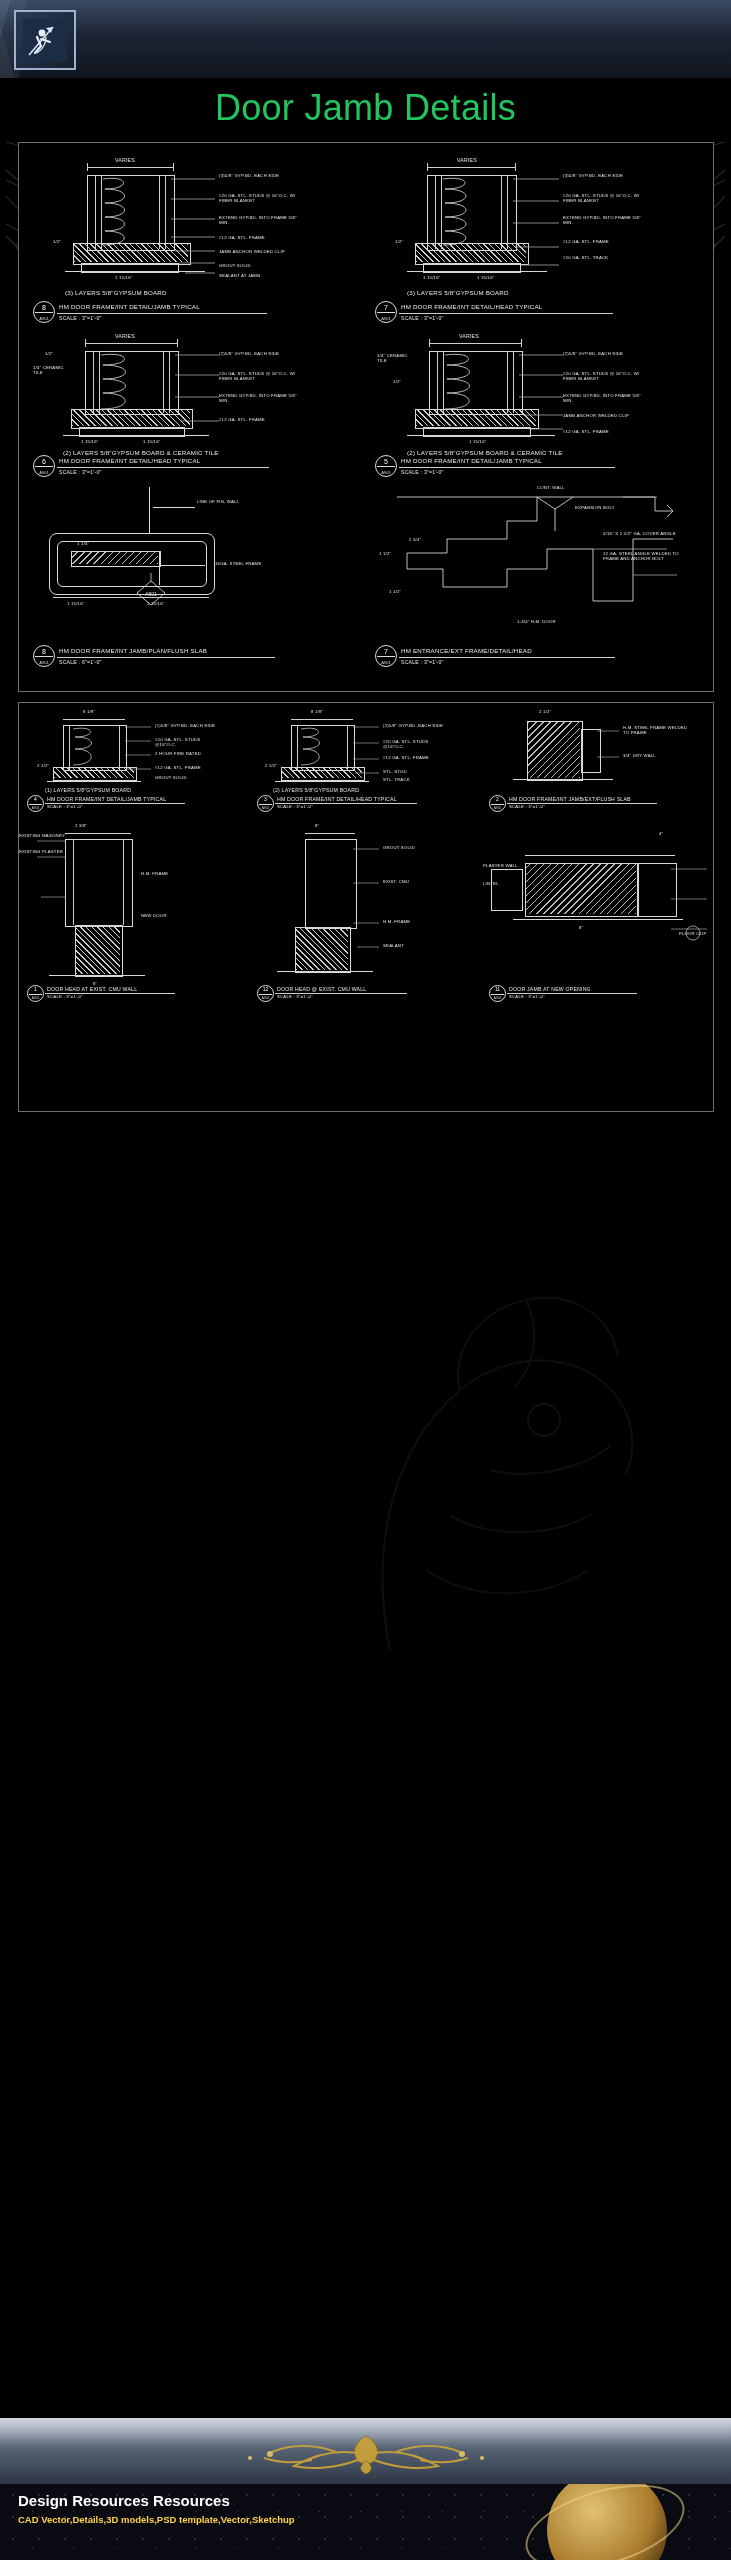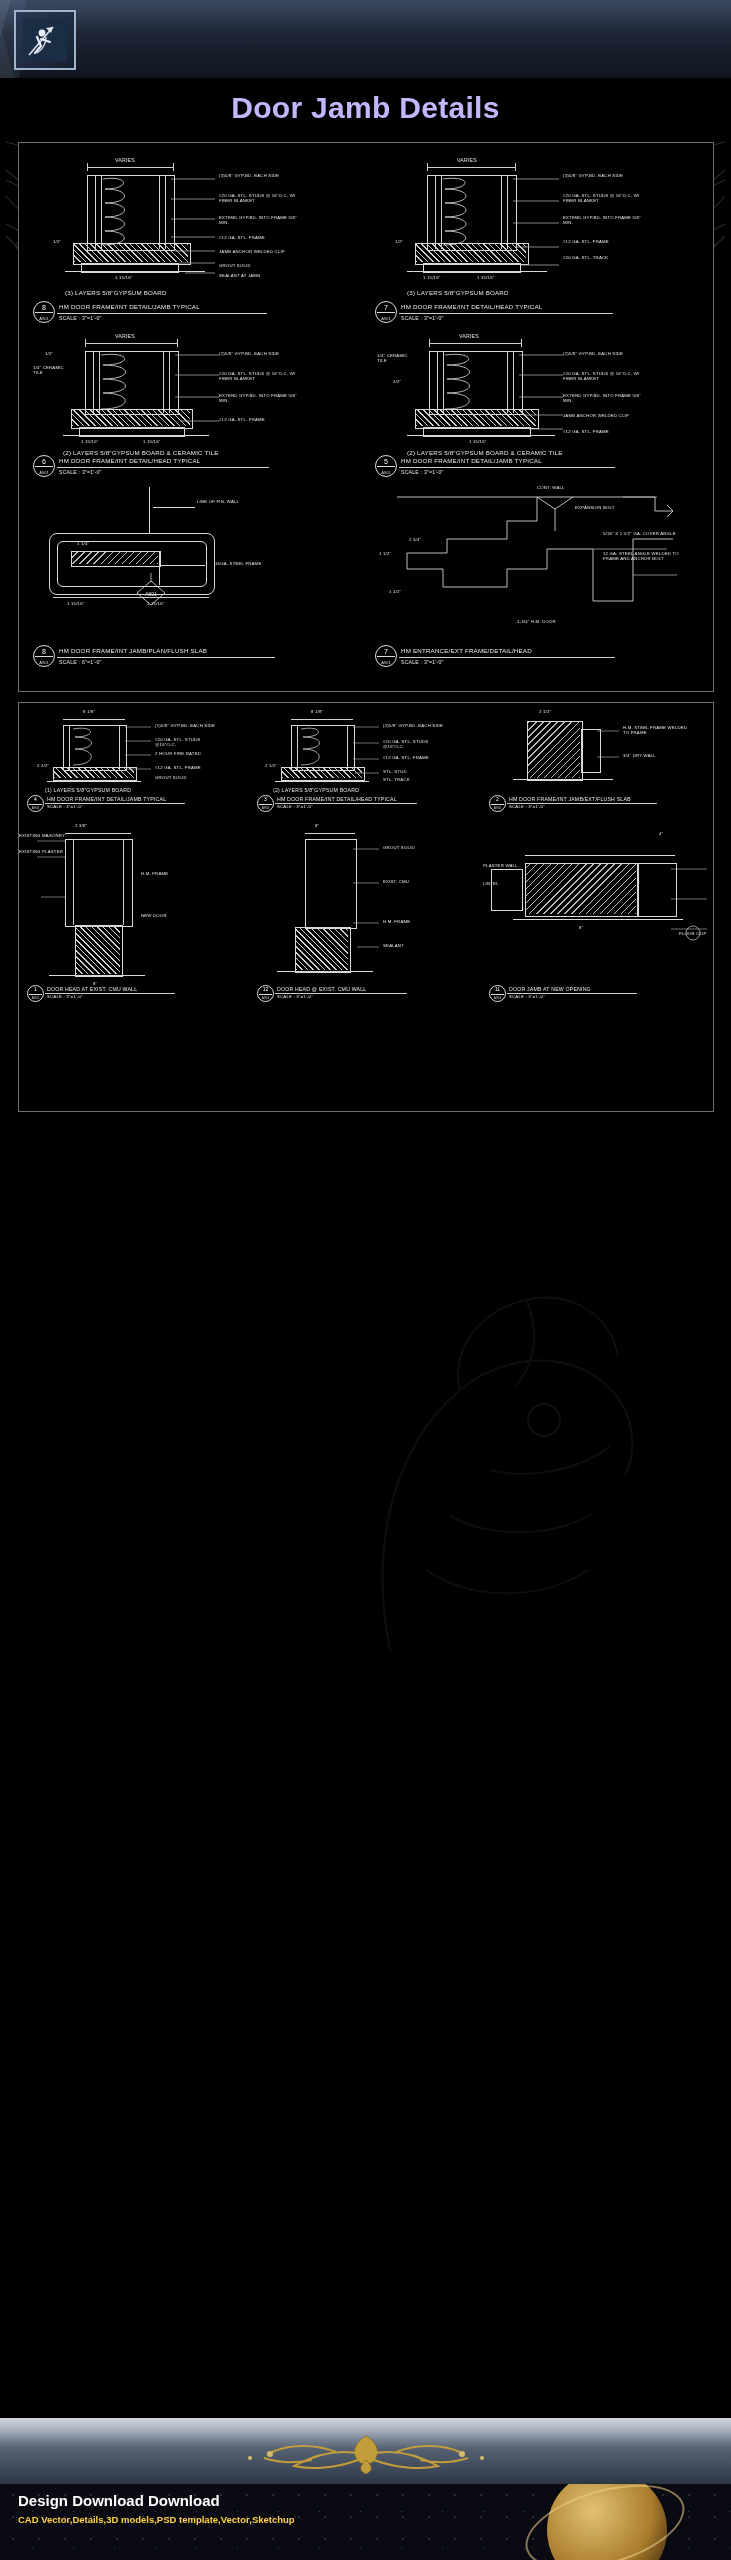--- a/index.html
+++ b/index.html
@@ -16,21 +16,21 @@
         linear-gradient(75deg,rgba(255,255,255,0.05) 0 14px,transparent 14px 52px),
         linear-gradient(95deg,rgba(140,170,210,0.10) 0 26px,transparent 26px 70px);}
   .logo{position:absolute;left:14px;top:10px;width:58px;height:56px;
         border:2px solid #9fb3cc;background:linear-gradient(135deg,#2a3a55,#16202f);
         display:flex;align-items:center;justify-content:center;}
   .logo svg{display:block;}
 
   
   .title-wrap{position:absolute;left:0;top:78px;width:731px;height:60px;
               background:#000;display:flex;align-items:center;justify-content:center;}
-  .title{font-size:30px;font-weight:bold;letter-spacing:.3px;color:#c4b5fd;}
+  .title{font-size:36px;font-weight:normal;letter-spacing:.3px;color:#22c55e;}
 
   
   .flourish{position:absolute;width:150px;height:150px;opacity:.16;pointer-events:none;}
   .fl-tl{left:4px;top:140px;}
   .fl-tr{right:4px;top:140px;transform:scaleX(-1);}
 
   
   .watermark{position:absolute;left:330px;top:1270px;width:360px;height:420px;
              opacity:.10;pointer-events:none;}
 
@@ -647,15 +647,15 @@
       <circle cx="266" cy="28" r="2"></circle>
   </g>
 </svg>
 
 <div class="footer">
   <div class="stars"></div>
   <div class="globe"></div>
   <div class="globe-ring"></div>
 </div>
 <div class="ftxt">
-  <div class="l1">Design Download Download</div>
+  <div class="l1">Design Resources Resources</div>
   <div class="l2">CAD Vector,Details,3D models,PSD template,Vector,Sketchup</div>
 </div>
 
 </body></html>

